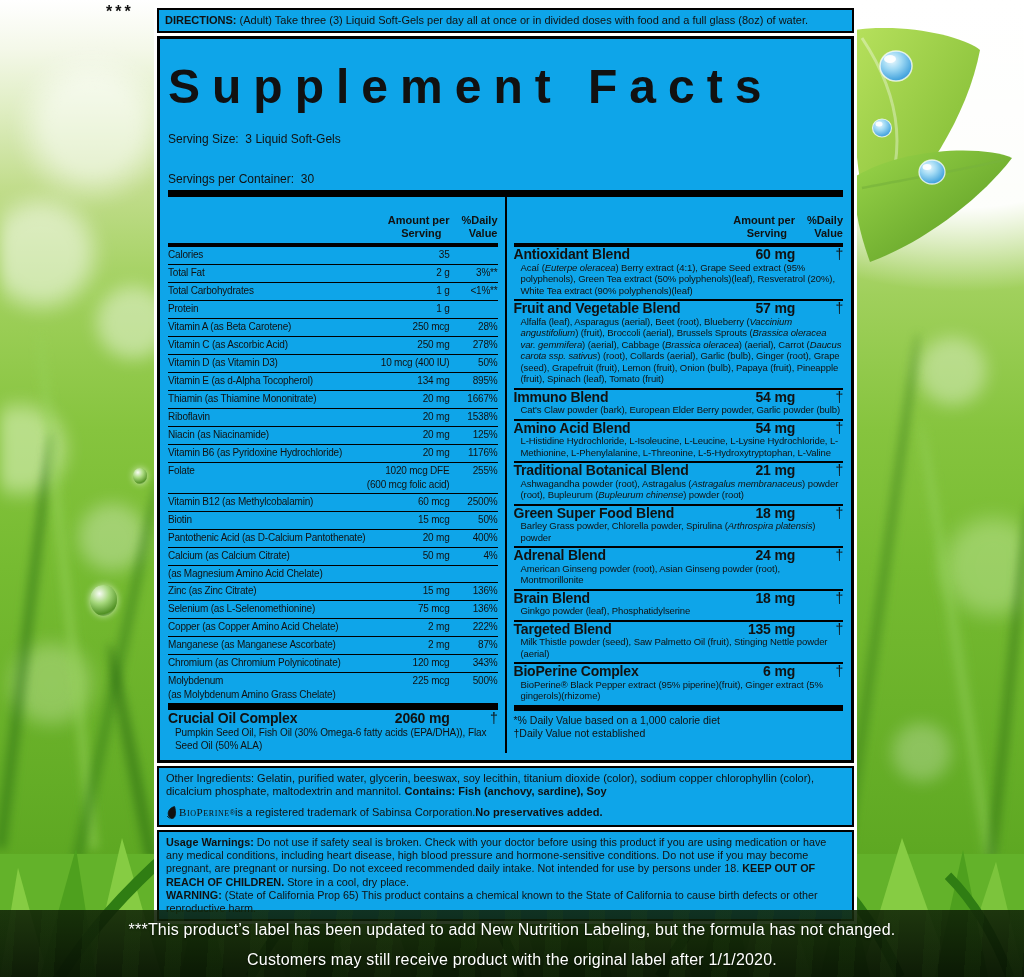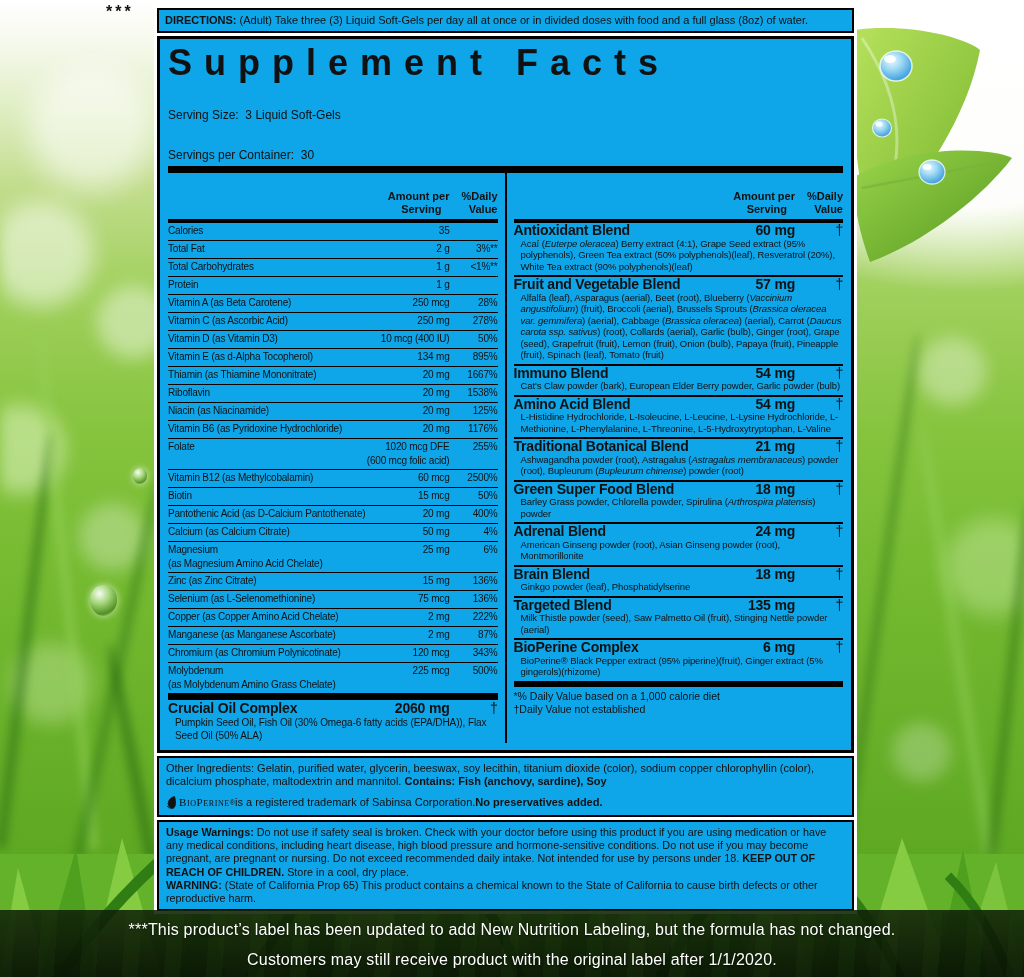--- a/index.html
+++ b/index.html
@@ -46,21 +46,21 @@
 
   
   .top-marker{position:absolute;left:106px;top:3px;z-index:6;font-size:16px;font-weight:bold;letter-spacing:3px;}
 
   
   .label{position:absolute;left:154px;top:5px;width:703px;z-index:5;background:#fff;padding:3px;display:flex;flex-direction:column;gap:3px;}
   .box{border:2px solid #000;background:#0ea5e9;}
   .directions{padding:3px 6px;font-size:11px;white-space:nowrap;line-height:15px;}
   .bold{font-weight:bold;}
   .main{border-width:3px;padding:4px 8px 7px;}
-  .sf-title{font-size:36px;font-weight:bold;letter-spacing:12px;line-height:40px;white-space:nowrap;}
+  .sf-title{font-size:48px;font-weight:bold;letter-spacing:12px;line-height:40px;white-space:nowrap;margin-top:24px;}
   .serv{font-size:12px;line-height:16px;white-space:pre;margin-top:24px;}
   .thickbar{height:7px;background:#000;margin-top:3px;}
   .cols{display:flex;margin-top:0;}
   .col{flex:1;min-width:0;padding-top:14px;}
   .col-left{padding-right:7px;}
   .col-right{border-left:2px solid #000;padding-left:7px;}
   .colhead{display:flex;font-weight:bold;font-size:11px;line-height:12.5px;padding:3px 0 4px;}
   .ch-sp{flex:1;}
   .ch-amount{text-align:right;}
   .ch-amount div:last-child{padding-right:8px;}
@@ -330,25 +330,20 @@
               </div>
               <div class="nrow">
                 <div class="nmain">
                   <span class="nname">Calcium (as Calcium Citrate)</span>
                   <span class="namt">50 mg</span>
                   <span class="ndv">4%</span>
                 </div>
 
               </div>
               <div class="nrow">
-                <div class="nmain">
-                  <span class="nname">Magnesium</span>
-                  <span class="namt">25 mg</span>
-                  <span class="ndv">6%</span>
-                </div>
                 <div class="nsub left opt">(as Magnesium Amino Acid Chelate)</div>
 
               </div>
               <div class="nrow">
                 <div class="nmain">
                   <span class="nname">Zinc (as Zinc Citrate)</span>
                   <span class="namt">15 mg</span>
                   <span class="ndv">136%</span>
                 </div>
 

